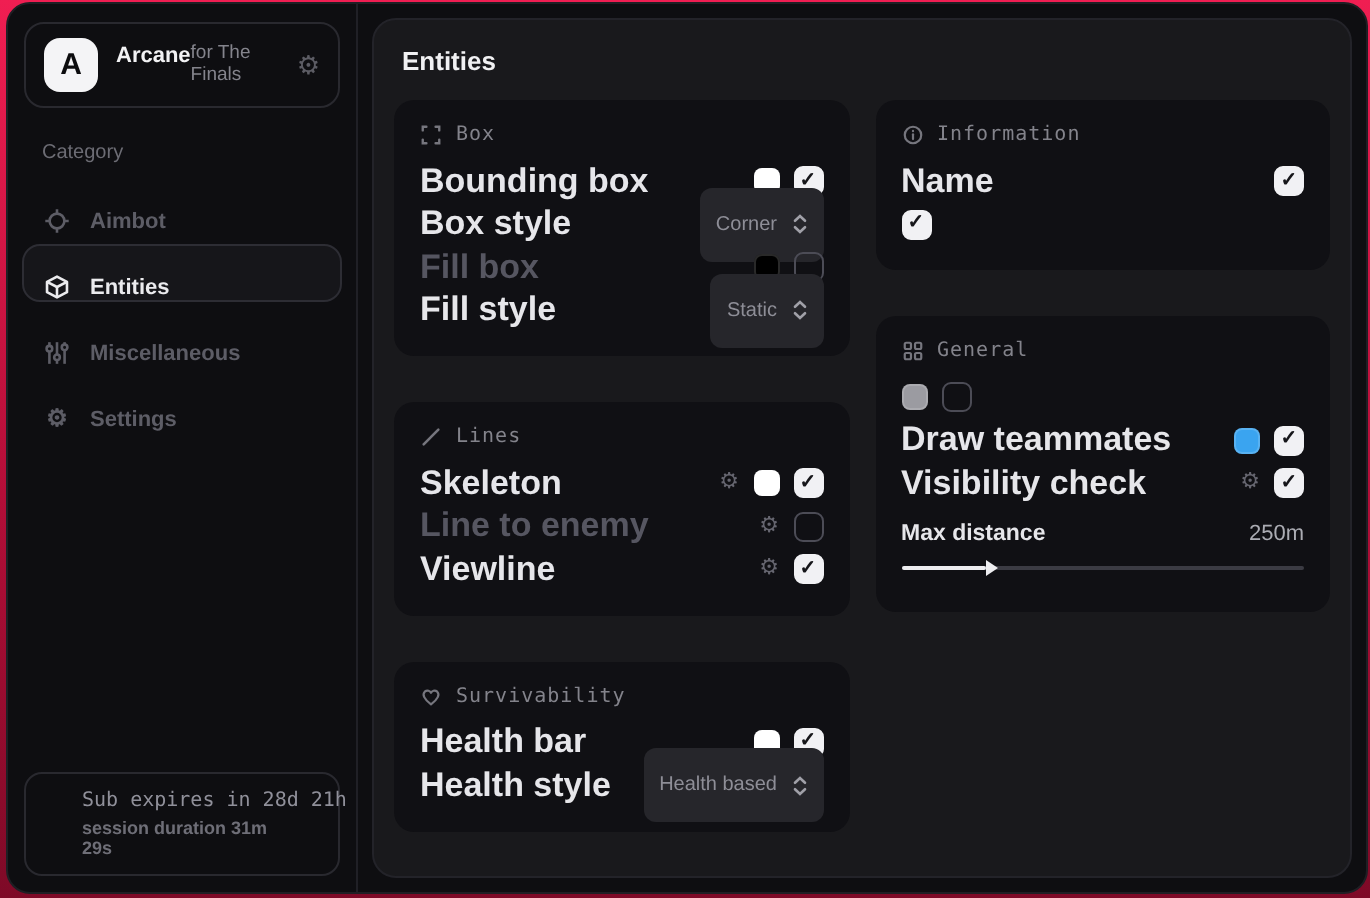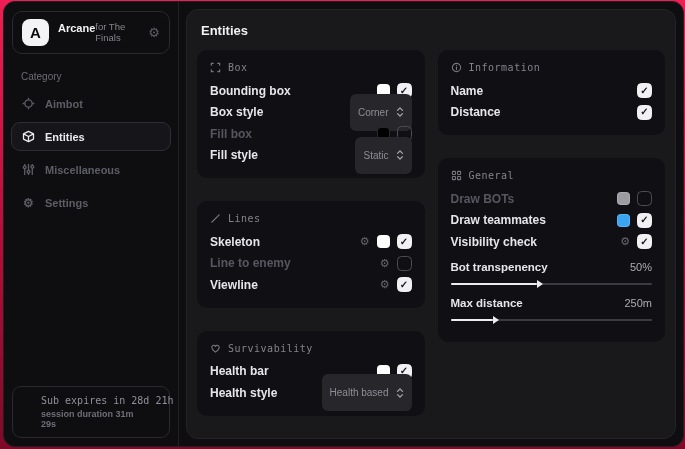--- a/index.html
+++ b/index.html
@@ -12,40 +12,40 @@
   .sidebar{width:174px;flex:none;border-right:1px solid #202026;display:flex;flex-direction:column;}
   .brand{margin:9px 8px 0;border:1px solid #29292f;border-radius:10px;padding:7px 9px;display:flex;align-items:center;gap:9px;}
   .brand-logo{width:27px;height:27px;border-radius:8px;background:#f4f4f6;color:#0c0c0e;
     font-weight:700;font-size:15px;display:flex;align-items:center;justify-content:center;flex:none;}
   .brand-text{display:flex;line-height:1.15;}
   .brand-name{font-size:11px;font-weight:700;color:#f2f2f4;}
   .brand-sub{font-size:9.5px;color:#84848c;}
   .brand-gear{margin-left:auto;color:#5c5c64;font-size:13px;cursor:pointer;}
   .category{margin:17px 0 7px 17px;font-size:10px;color:#6c6c74;}
   .nav{display:flex;flex-direction:column;gap:4px;padding:0 7px;}
-  .nav-item{display:flex;align-items:center;gap:9px;height:27px;padding:0 9px;border-radius:9px;
+  .nav-item{display:flex;align-items:flex-end;gap:9px;height:27px;padding:0 9px;border-radius:9px;
     color:#5d5d66;font-size:11px;font-weight:600;border:1px solid transparent;cursor:pointer;}
   .nav-item.active{color:#ebebee;background:#16161a;border-color:#2d2d34;}
   .nav-icon{width:15px;display:flex;justify-content:center;font-size:12px;}
   .sb-spacer{flex:1;}
   .sub-box{margin:8px;border:1px solid #29292f;border-radius:9px;padding:8px 28px;}
   .sub-line1{font-family:"DejaVu Sans Mono",monospace;font-size:10px;color:#90909a;white-space:nowrap;}
   .sub-line2{font-size:9px;font-weight:700;color:#6e6e77;margin-top:3px;}
   
   .main{flex:1;margin:7px;background:#19191c;border:1px solid #232329;border-radius:12px;
     padding:11px 10px;overflow:hidden;}
   .page-title{font-size:13px;font-weight:700;color:#f1f1f3;margin:2px 0 12px 4px;}
   .cols{display:flex;gap:13px;align-items:flex-start;}
   .col{flex:1;display:flex;flex-direction:column;gap:23px;min-width:0;}
   .card{background:#101014;border-radius:10px;padding:10px 13px 12px;}
   .card-head{display:flex;align-items:center;gap:7px;margin:2px 0 7px;}
   .card-icon{display:flex;color:#76767e;}
   .card-title{font-family:"DejaVu Sans Mono",monospace;font-size:10px;letter-spacing:.5px;color:#83838b;}
   .row{display:flex;align-items:center;height:21.5px;gap:8px;}
-  .row-label{font-size:12px;font-weight:600;color:#e6e6ea;flex:1;white-space:nowrap;}
+  .row-label{font-size:17px;font-weight:600;color:#e6e6ea;flex:1;white-space:nowrap;}
   .row.dim .row-label{color:#565661;}
   .ctl{display:flex;align-items:center;gap:7px;}
   .swatch{width:13px;height:13px;border-radius:4px;box-shadow:inset 0 0 0 1px rgba(255,255,255,.16);cursor:pointer;}
   .checkbox{width:15px;height:15px;border-radius:4.5px;border:1.5px solid #4c4c56;box-sizing:border-box;
     display:flex;align-items:center;justify-content:center;cursor:pointer;background:transparent;}
   .checkbox.checked{background:#f1f1f4;border-color:#f1f1f4;}
   .checkbox .check{display:none;font-size:10px;font-weight:700;color:#16161a;line-height:1;}
   .checkbox.checked .check{display:block;}
   .gear-btn{color:#666670;font-size:11px;cursor:pointer;line-height:1;}
   .dropdown{background:#26262b;border-radius:6px;height:37px;padding:0 8px;display:flex;align-items:center;gap:7px;
@@ -281,21 +281,20 @@
           </div>
           <div class="row">
             <span class="row-label">Name</span>
             <span class="ctl">
               <span class="checkbox checked">
                   <span class="check">✓</span>
                 </span>
             </span>
           </div>
           <div class="row">
-            <span class="row-label">Distance</span>
             <span class="ctl">
               <span class="checkbox checked">
                   <span class="check">✓</span>
                 </span>
             </span>
           </div>
         </div>
 
         <div class="card">
           <div class="card-head">
@@ -303,21 +302,20 @@
               <svg width="11" height="11" viewBox="0 0 12 12" fill="none" stroke="currentColor" stroke-width="1.2">
                 <rect x="1.5" y="1.5" width="3.4" height="3.4" rx="0.8"></rect>
                   <rect x="7.1" y="1.5" width="3.4" height="3.4" rx="0.8"></rect>
                   <rect x="1.5" y="7.1" width="3.4" height="3.4" rx="0.8"></rect>
                   <rect x="7.1" y="7.1" width="3.4" height="3.4" rx="0.8"></rect>
               </svg>
             </span>
             <span class="card-title">General</span>
           </div>
           <div class="row dim">
-            <span class="row-label">Draw BOTs</span>
             <span class="ctl">
               <span class="swatch" style="background: rgb(155, 155, 161);"></span>
               <span class="checkbox"></span>
             </span>
           </div>
           <div class="row">
             <span class="row-label">Draw teammates</span>
             <span class="ctl">
               <span class="swatch" style="background: rgb(58, 164, 240);"></span>
               <span class="checkbox checked">
@@ -328,29 +326,20 @@
           <div class="row">
             <span class="row-label">Visibility check</span>
             <span class="ctl">
               <span class="gear-btn">⚙</span>
               <span class="checkbox checked">
                   <span class="check">✓</span>
                 </span>
             </span>
           </div>
 
-          <div class="slider-group">
-            <div class="slider-head">
-              <span class="slider-label">Bot transpenency</span>
-              <span class="slider-value">50%</span>
-            </div>
-            <div class="slider-track">
-              <div class="slider-fill" style="width: 43%;"></div>
-            </div>
-          </div>
 
           <div class="slider-group">
             <div class="slider-head">
               <span class="slider-label">Max distance</span>
               <span class="slider-value">250m</span>
             </div>
             <div class="slider-track">
               <div class="slider-fill" style="width: 21%;"></div>
             </div>
           </div>

